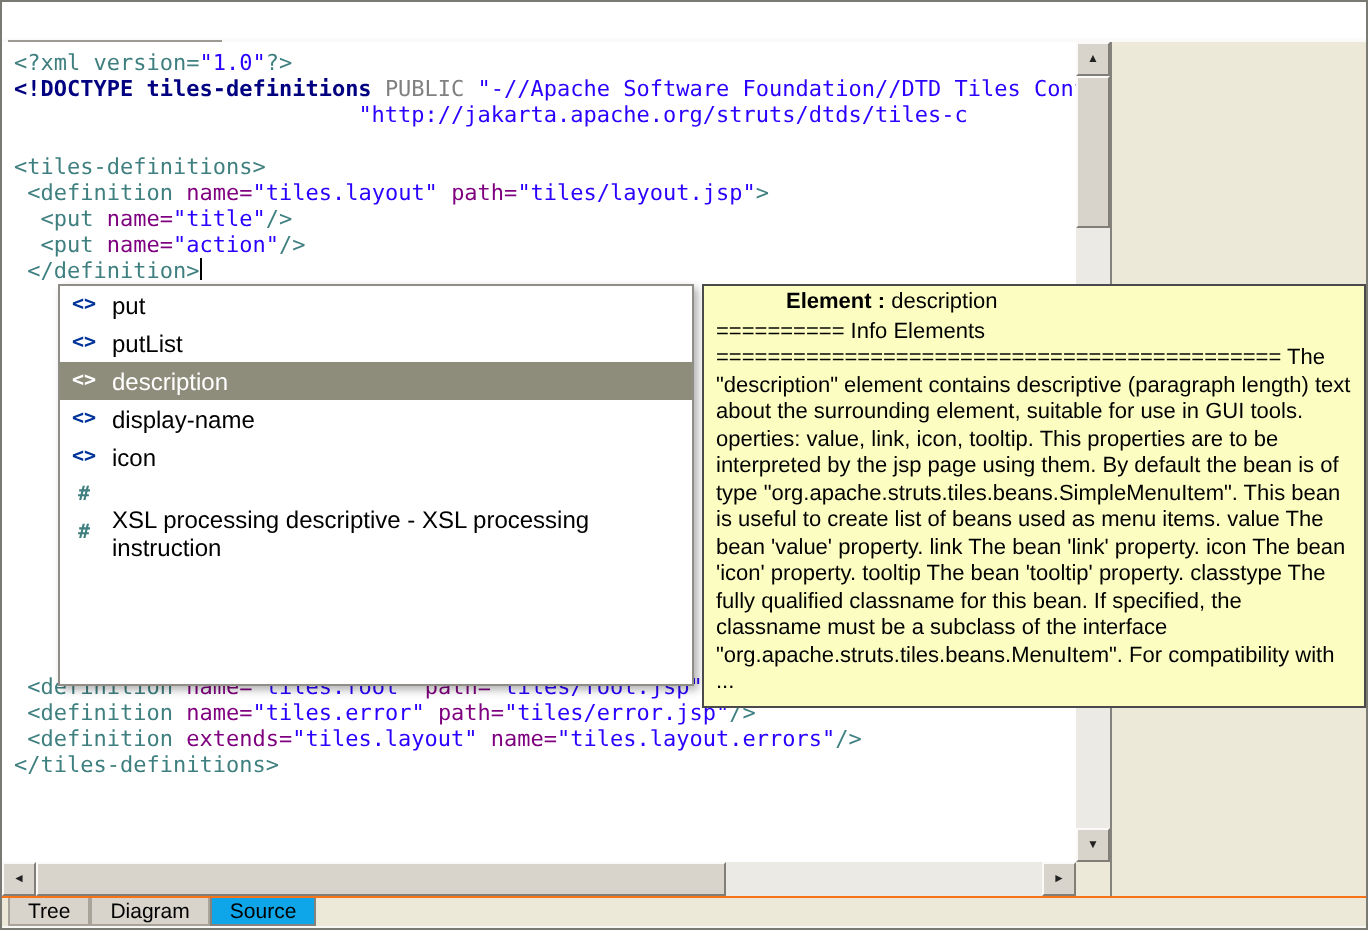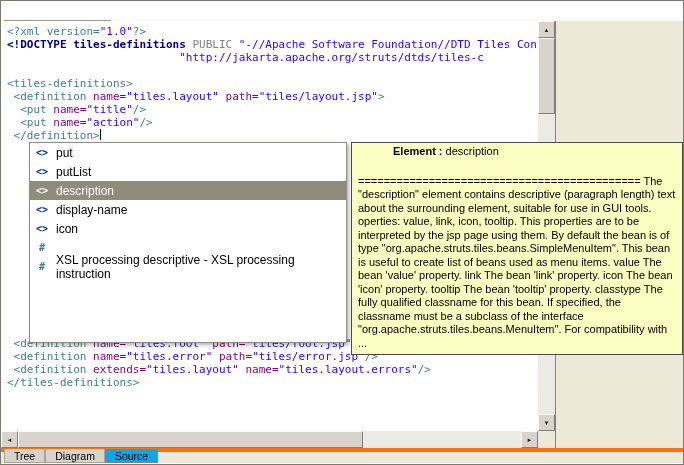--- a/index.html
+++ b/index.html
@@ -61,27 +61,27 @@
                 font-weight:bold; width:16px; text-align:center; flex:0 0 16px; }
   .kind-element { color:#003399; }
   .kind-comment { color:#3f7f7f; }
   .popup-item.selected .popup-icon { color:#fff; }
 
   
   .tooltip { position:absolute; left:350px; top:141px; width:332px;
              background:var(--tooltip_bg); border:1px solid #4a4a4a;
              padding:2px 6px 4px; font-size:11px; line-height:13.5px; color:#000;
              z-index:6; word-wrap:break-word; }
-  .tt-title { margin-bottom:16px;padding-left:35px; }
+  .tt-title { margin-bottom:1px;padding-left:35px; }
   .tt-label { font-weight:bold; }
 
   
   .bottombar { position:absolute; left:0; top:447px; width:100%; height:15px;
-               background:var(--chrome_bg); border-top:4px solid #f97316;
-               display:flex; align-items:flex-end; padding-left:3px; }
+               background:var(--chrome_bg); border-top:1px solid #f97316;
+               display:flex; align-items:flex-start; padding-left:3px; }
   .btab { font-size:10.5px; padding:1px 9px 0; background:#d8d4cc; color:#000;
           border:1px solid #a8a49a; border-top:none; cursor:default; }
   .btab.active { background:#0ea5e9; border-color:#84827c; }
   .status-strip { position:absolute; left:0; top:462px; width:100%; height:3px; background:#f8f8f6; }
 </style>
 </head>
 <body>
 
 <div class="window">
 
@@ -146,20 +146,21 @@
           <span class="popup-label">XSL processing descriptive - XSL processing instruction</span>
         </div>
       </div>
   </div>
 
   <div class="tooltip">
     <div class="tt-title">
       <span class="tt-label">Element :</span>
       <span class="tt-value">description</span>
     </div>
+    <div class="tt-sub">========== Info Elements</div>
     <div class="tt-body">============================================ The "description" element contains descriptive (paragraph length) text about the surrounding element, suitable for use in GUI tools. operties: value, link, icon, tooltip. This properties are to be interpreted by the jsp page using them. By default the bean is of type "org.apache.struts.tiles.beans.SimpleMenuItem". This bean is useful to create list of beans used as menu items. value The bean 'value' property. link The bean 'link' property. icon The bean 'icon' property. tooltip The bean 'tooltip' property. classtype The fully qualified classname for this bean. If specified, the classname must be a subclass of the interface "org.apache.struts.tiles.beans.MenuItem". For compatibility with</div>
     <div class="tt-ellipsis">...</div>
   </div>
 
   <div class="bottombar">
       <div class="btab">Tree</div>
       <div class="btab">Diagram</div>
       <div class="btab active">Source</div>
     </div>
   <div class="status-strip"></div>

